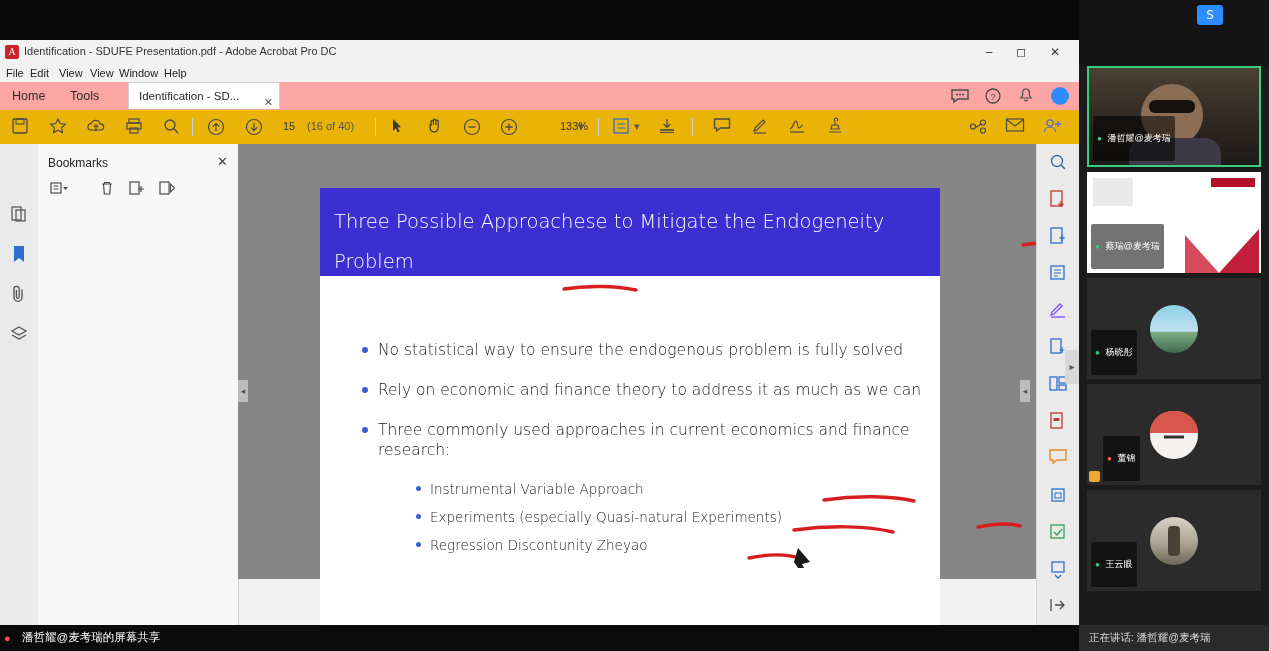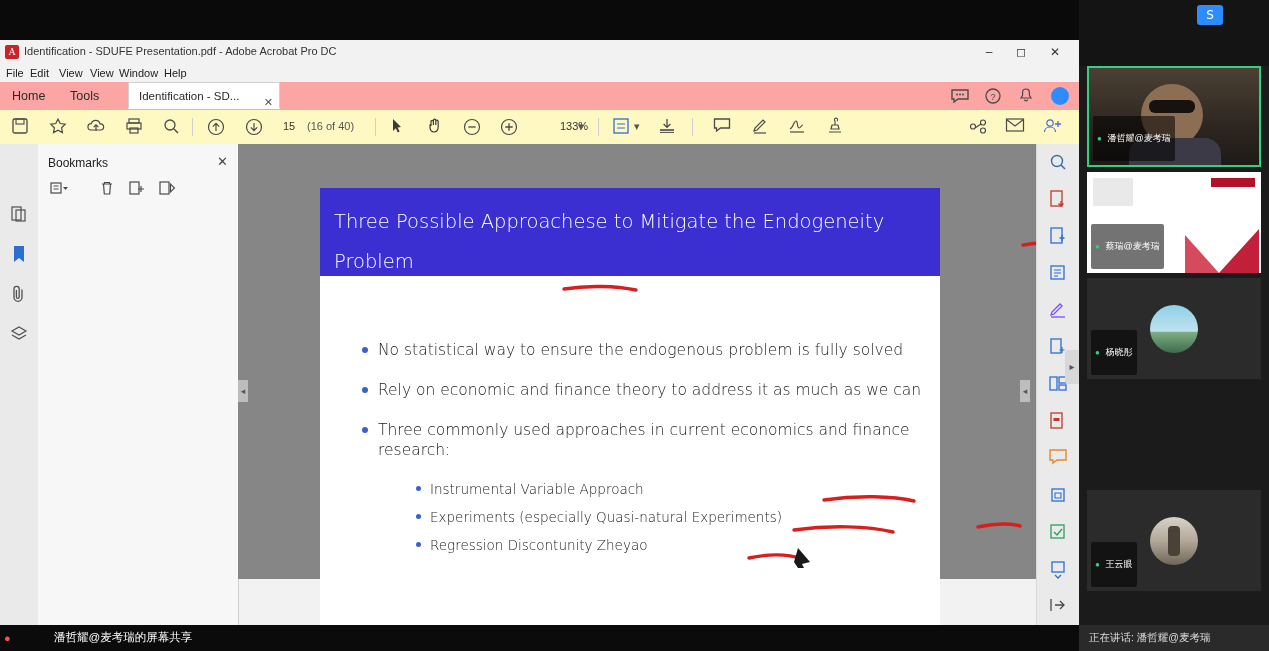--- a/index.html
+++ b/index.html
@@ -36,21 +36,21 @@
   .tab-home{left:12px;}
   .tab-tools{left:70px;}
   .tab-doc{left:128px;width:152px;height:27px;background:#fff;border:1px solid #d0d0d0;border-bottom:1px solid #fff;
            box-sizing:border-box;padding-left:10px;font-size:11.5px;line-height:26px;}
   .tab-doc-close{position:absolute;right:6px;top:6px;font-size:11px;color:#555;}
   .tab-right{position:absolute;top:6px;height:18px;}
   .ic-comment{right:110px;} .ic-help{right:78px;} .ic-bell{right:46px;}
   .avatar-top{position:absolute;right:10px;top:5px;width:18px;height:18px;border-radius:50%;background:#2d8cff;}
 
   
-  .toolbar{position:absolute;left:0;top:70px;width:1079px;height:34px;background:#fef9c3;border-bottom:1px solid #d6d6d6;}
+  .toolbar{position:absolute;left:0;top:70px;width:1079px;height:34px;background:#eab308;border-bottom:1px solid #d6d6d6;}
   .tb-ic{position:absolute;top:7px;font-size:15px;color:#4a4a4a;line-height:20px;text-align:center;width:22px;}
   .tb-pg{position:absolute;top:10px;font-size:11px;color:#333;}
   .tb-sep{position:absolute;top:8px;width:1px;height:18px;background:#cfcfcf;}
   .zoomval{position:absolute;top:10px;left:560px;font-size:11px;color:#333;}
 
   
   .siderail{position:absolute;left:0;top:104px;width:38px;height:481px;background:#eaeaea;border-right:1px solid #d6d6d6;}
   .rail-ic{position:absolute;left:9px;width:20px;height:20px;font-size:16px;color:#4f4f4f;text-align:center;line-height:20px;}
 
   
@@ -87,21 +87,21 @@
   .docscroll{position:absolute;right:0;top:0;width:11px;height:481px;background:#e4e4e4;}
   .docthumb{position:absolute;right:1px;top:4px;width:9px;height:165px;background:#b6b6b6;border-radius:2px;}
 
   
   .toolrail{position:absolute;left:1036px;top:104px;width:43px;height:481px;background:#eaeaea;border-left:1px solid #d8d8d8;}
   .tr-ic{position:absolute;left:8px;width:26px;height:26px;font-size:15px;color:#4a4a4a;text-align:center;line-height:26px;border-radius:3px;}
   .tr-flyout{position:absolute;left:1065px;top:310px;width:14px;height:34px;background:#d8d8d8;color:#555;font-size:10px;text-align:center;line-height:34px;border-radius:3px 0 0 3px;}
 
   
   .taskbar{position:absolute;left:0;bottom:0;width:1079px;height:26px;background:#0b0b0b;}
-  .taskbar .share-txt{position:absolute;left:22px;top:5px;font-size:11.5px;color:#fff;margin-left:32px;}
+  .taskbar .share-txt{position:absolute;left:22px;top:5px;font-size:11.5px;color:#fff;}
   .tb-dot{position:absolute;left:4px;top:7px;width:12px;height:12px;color:#ff4d4d;font-size:11px;line-height:12px;}
 
   
   .zoompanel{position:absolute;left:1079px;top:0;width:190px;height:651px;background:#1b1b1b;}
   .zoom-top{position:absolute;left:0;top:0;width:190px;height:66px;background:#141414;}
   .zlogo{position:absolute;left:118px;top:5px;width:26px;height:20px;background:#2d8cff;border-radius:3px;
          color:#fff;font-size:12px;text-align:center;line-height:20px;font-family:"DejaVu Sans",sans-serif;}
   .vtile{position:absolute;left:8px;width:174px;height:101px;background:#2b2b2b;overflow:hidden;}
   .vtile.active{border:2px solid #35d07f;box-sizing:border-box;}
   .vname{position:absolute;left:4px;bottom:4px;height:13px;background:rgba(0,0,0,.55);border-radius:2px;
@@ -479,20 +479,30 @@
     </div>
 
     <div class="vtile" style="top:278px;background:#2b2b2b;">
       <div class="av-circ" style="background:linear-gradient(180deg,#8fd0e8 0%,#bfe2ef 55%,#7fae86 56%,#3f6b4a 100%);"></div>
       <div class="vname">
         <span class="mic">●</span>
         <span>杨晓彤</span>
       </div>
     </div>
 
+    <div class="vtile" style="top:384px;background:#2b2b2b;">
+      <div class="av-circ" style="background:#f4f1ee;"></div>
+      <div style="position:absolute;left:50%;top:50%;transform:translate(-50%,-50%);width:48px;height:22px;border-radius:24px 24px 0 0;background:#d9564e;margin-top:-13px;"></div>
+      <div style="position:absolute;left:50%;top:50%;transform:translate(-50%,-50%);width:20px;height:3px;background:#333;margin-top:2px;"></div>
+      <div style="position:absolute;left:2px;bottom:3px;width:11px;height:11px;background:#f0a830;border-radius:2px;"></div>
+      <div class="vname" style="left:16px">
+        <span class="mic mute">●</span>
+        <span>董锦</span>
+      </div>
+    </div>
 
     <div class="vtile" style="top:490px;background:#2b2b2b;">
       <div class="av-circ" style="background:linear-gradient(180deg,#d8d2c8 0%,#b3a898 50%,#6e6658 100%);"></div>
       <div style="position:absolute;left:50%;top:50%;transform:translate(-50%,-50%);width:12px;height:30px;background:#4a4238;border-radius:4px;"></div>
       <div class="vname">
         <span class="mic">●</span>
         <span>王云眼</span>
       </div>
     </div>
 

